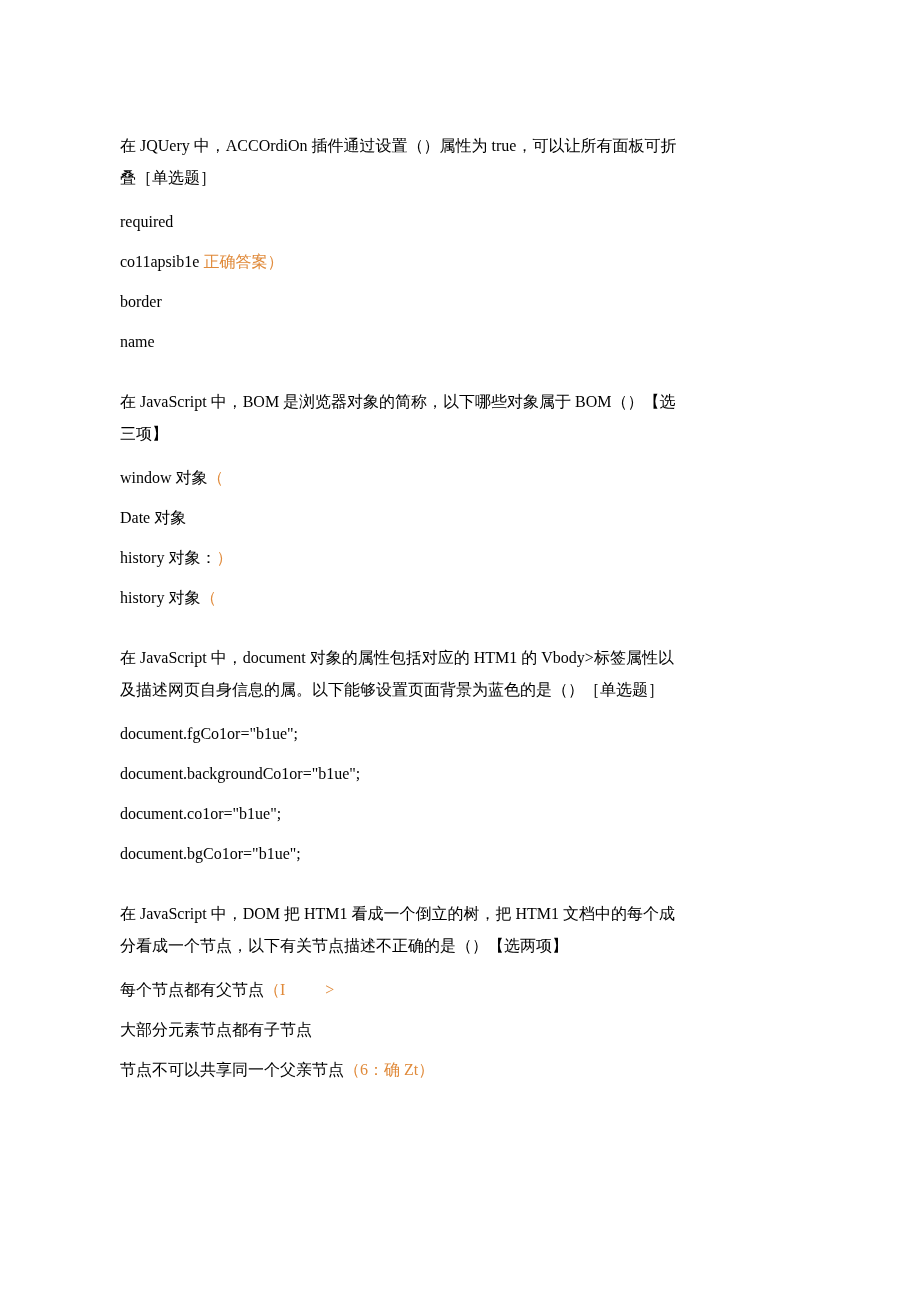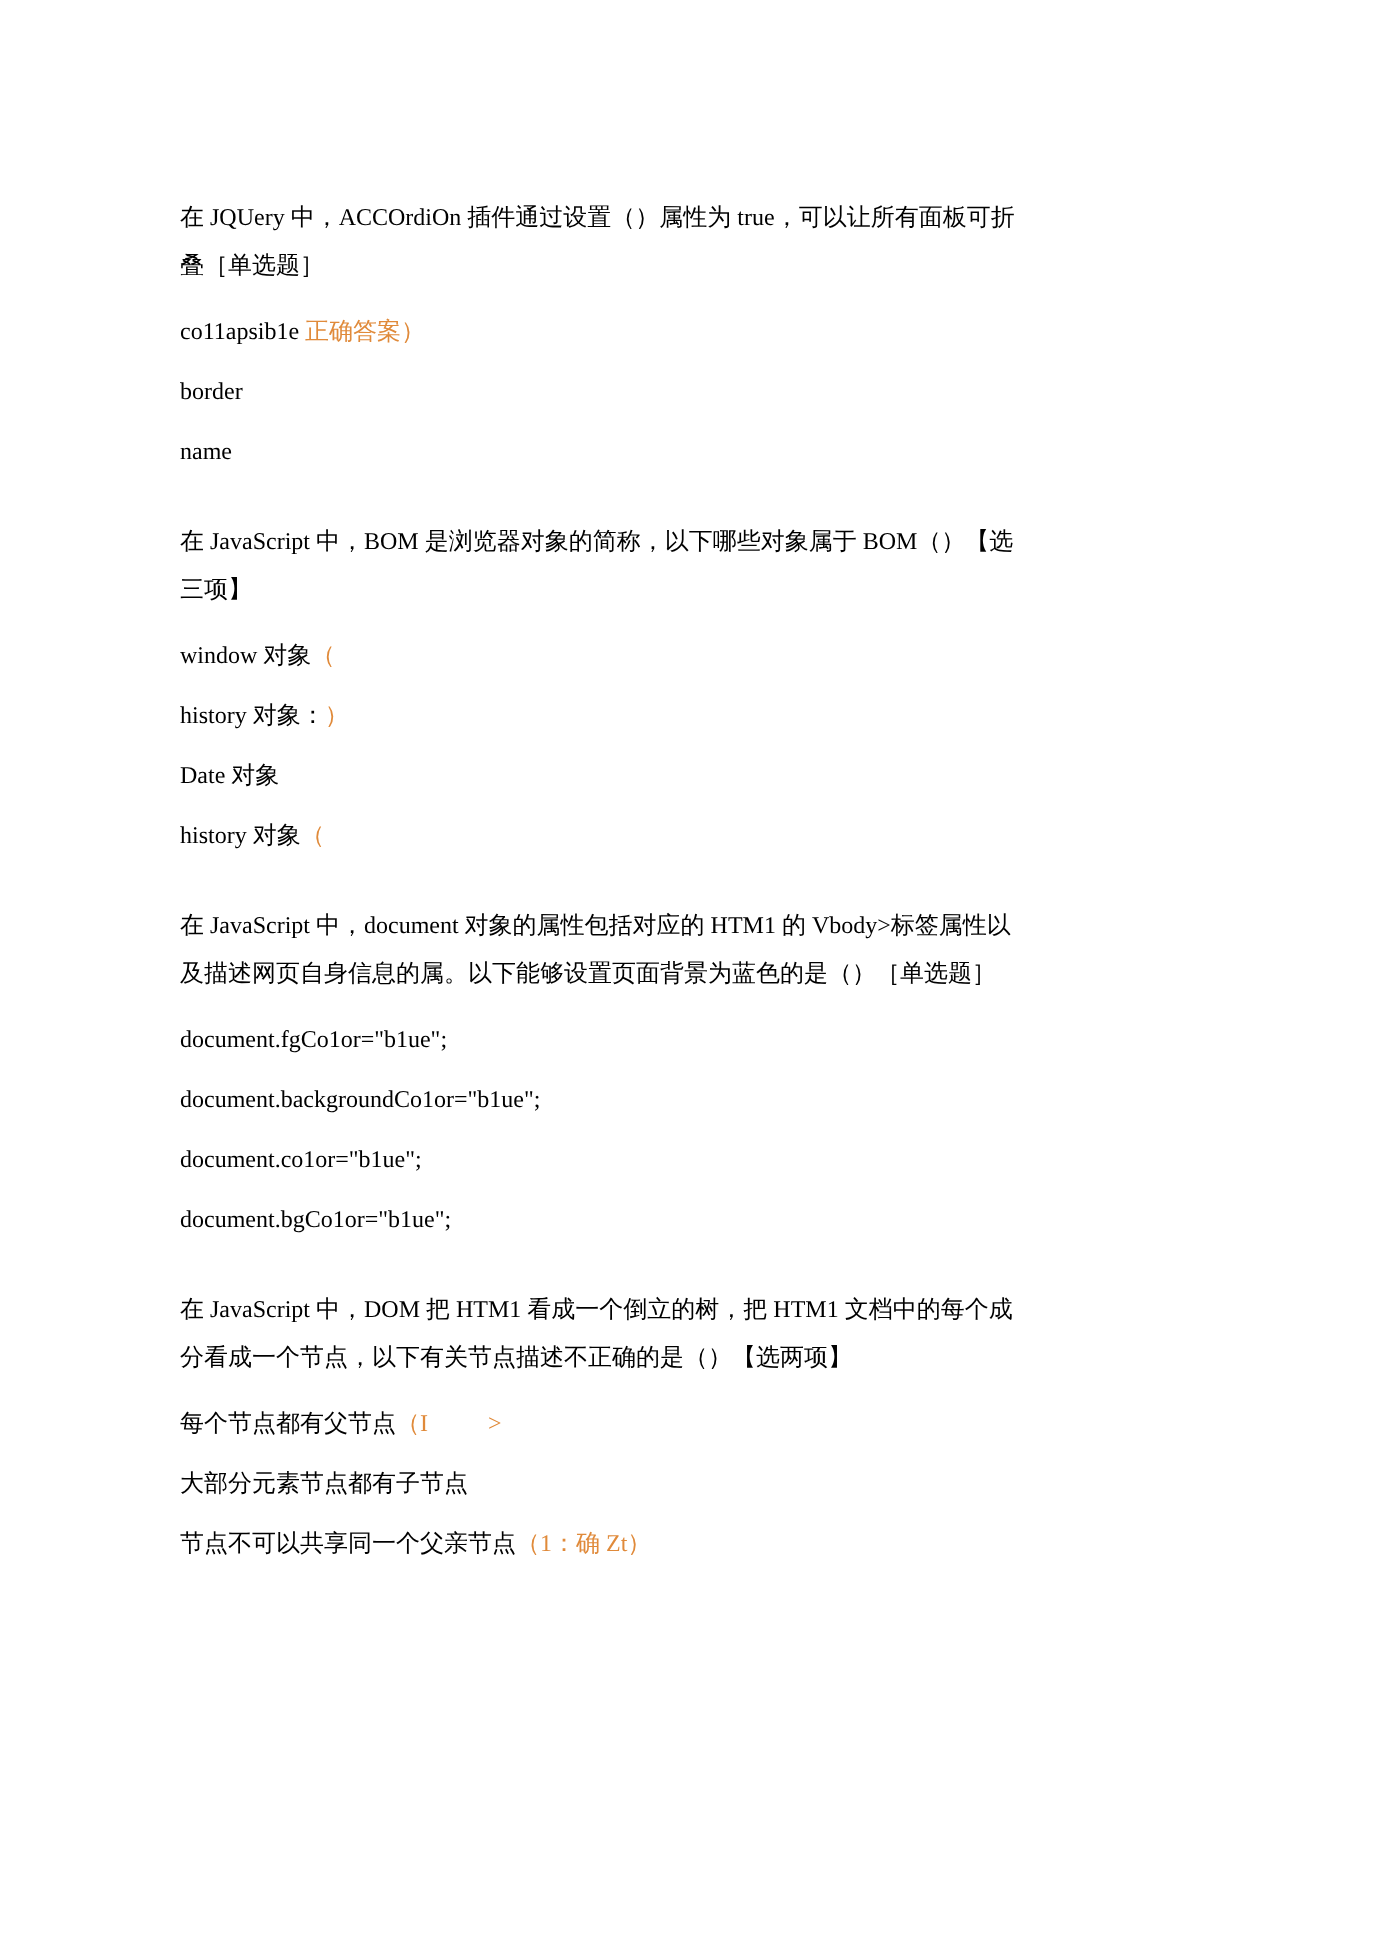--- a/index.html
+++ b/index.html
@@ -32,53 +32,54 @@
     color: #e08a3a;
   }
 </style>
 </head>
 <body>
 
 <div class="page">
 
   <div class="block">
     <p class="para">在 JQUery 中，ACCOrdiOn 插件通过设置（）属性为 true，可以让所有面板可折叠［单选题］</p>
+    <p class="option">required</p>
     <p class="option">
       <span>co11apsib1e </span><span class="orange">正确答案）</span>
     </p>
     <p class="option">border</p>
     <p class="option">name</p>
   </div>
 
   <div class="block">
     <p class="para">在 JavaScript 中，BOM 是浏览器对象的简称，以下哪些对象属于 BOM（）【选三项】</p>
     <p class="option">
       <span>window 对象</span><span class="orange">（</span>
     </p>
+    <p class="option">Date 对象</p>
     <p class="option">
       <span>history 对象：</span><span class="orange">）</span>
     </p>
-    <p class="option">Date 对象</p>
     <p class="option">
       <span>history 对象</span><span class="orange">（</span>
     </p>
   </div>
 
   <div class="block">
     <p class="para">在 JavaScript 中，document 对象的属性包括对应的 HTM1 的 Vbody&gt;标签属性以及描述网页自身信息的属。以下能够设置页面背景为蓝色的是（）［单选题］</p>
     <p class="option">document.fgCo1or="b1ue";</p>
     <p class="option">document.backgroundCo1or="b1ue";</p>
     <p class="option">document.co1or="b1ue";</p>
     <p class="option">document.bgCo1or="b1ue";</p>
   </div>
 
   <div class="block">
     <p class="para">在 JavaScript 中，DOM 把 HTM1 看成一个倒立的树，把 HTM1 文档中的每个成分看成一个节点，以下有关节点描述不正确的是（）【选两项】</p>
     <p class="option">
       <span>每个节点都有父节点</span><span class="orange">（I&nbsp;&nbsp;&nbsp;&nbsp;&nbsp;&nbsp;&nbsp;&nbsp;&nbsp;&nbsp;&gt;</span>
     </p>
     <p class="option">大部分元素节点都有子节点</p>
     <p class="option">
-      <span>节点不可以共享同一个父亲节点</span><span class="orange">（1：确 Zt）</span>
+      <span>节点不可以共享同一个父亲节点</span><span class="orange">（6：确 Zt）</span>
     </p>
   </div>
 
 </div>
 
 </body></html>

